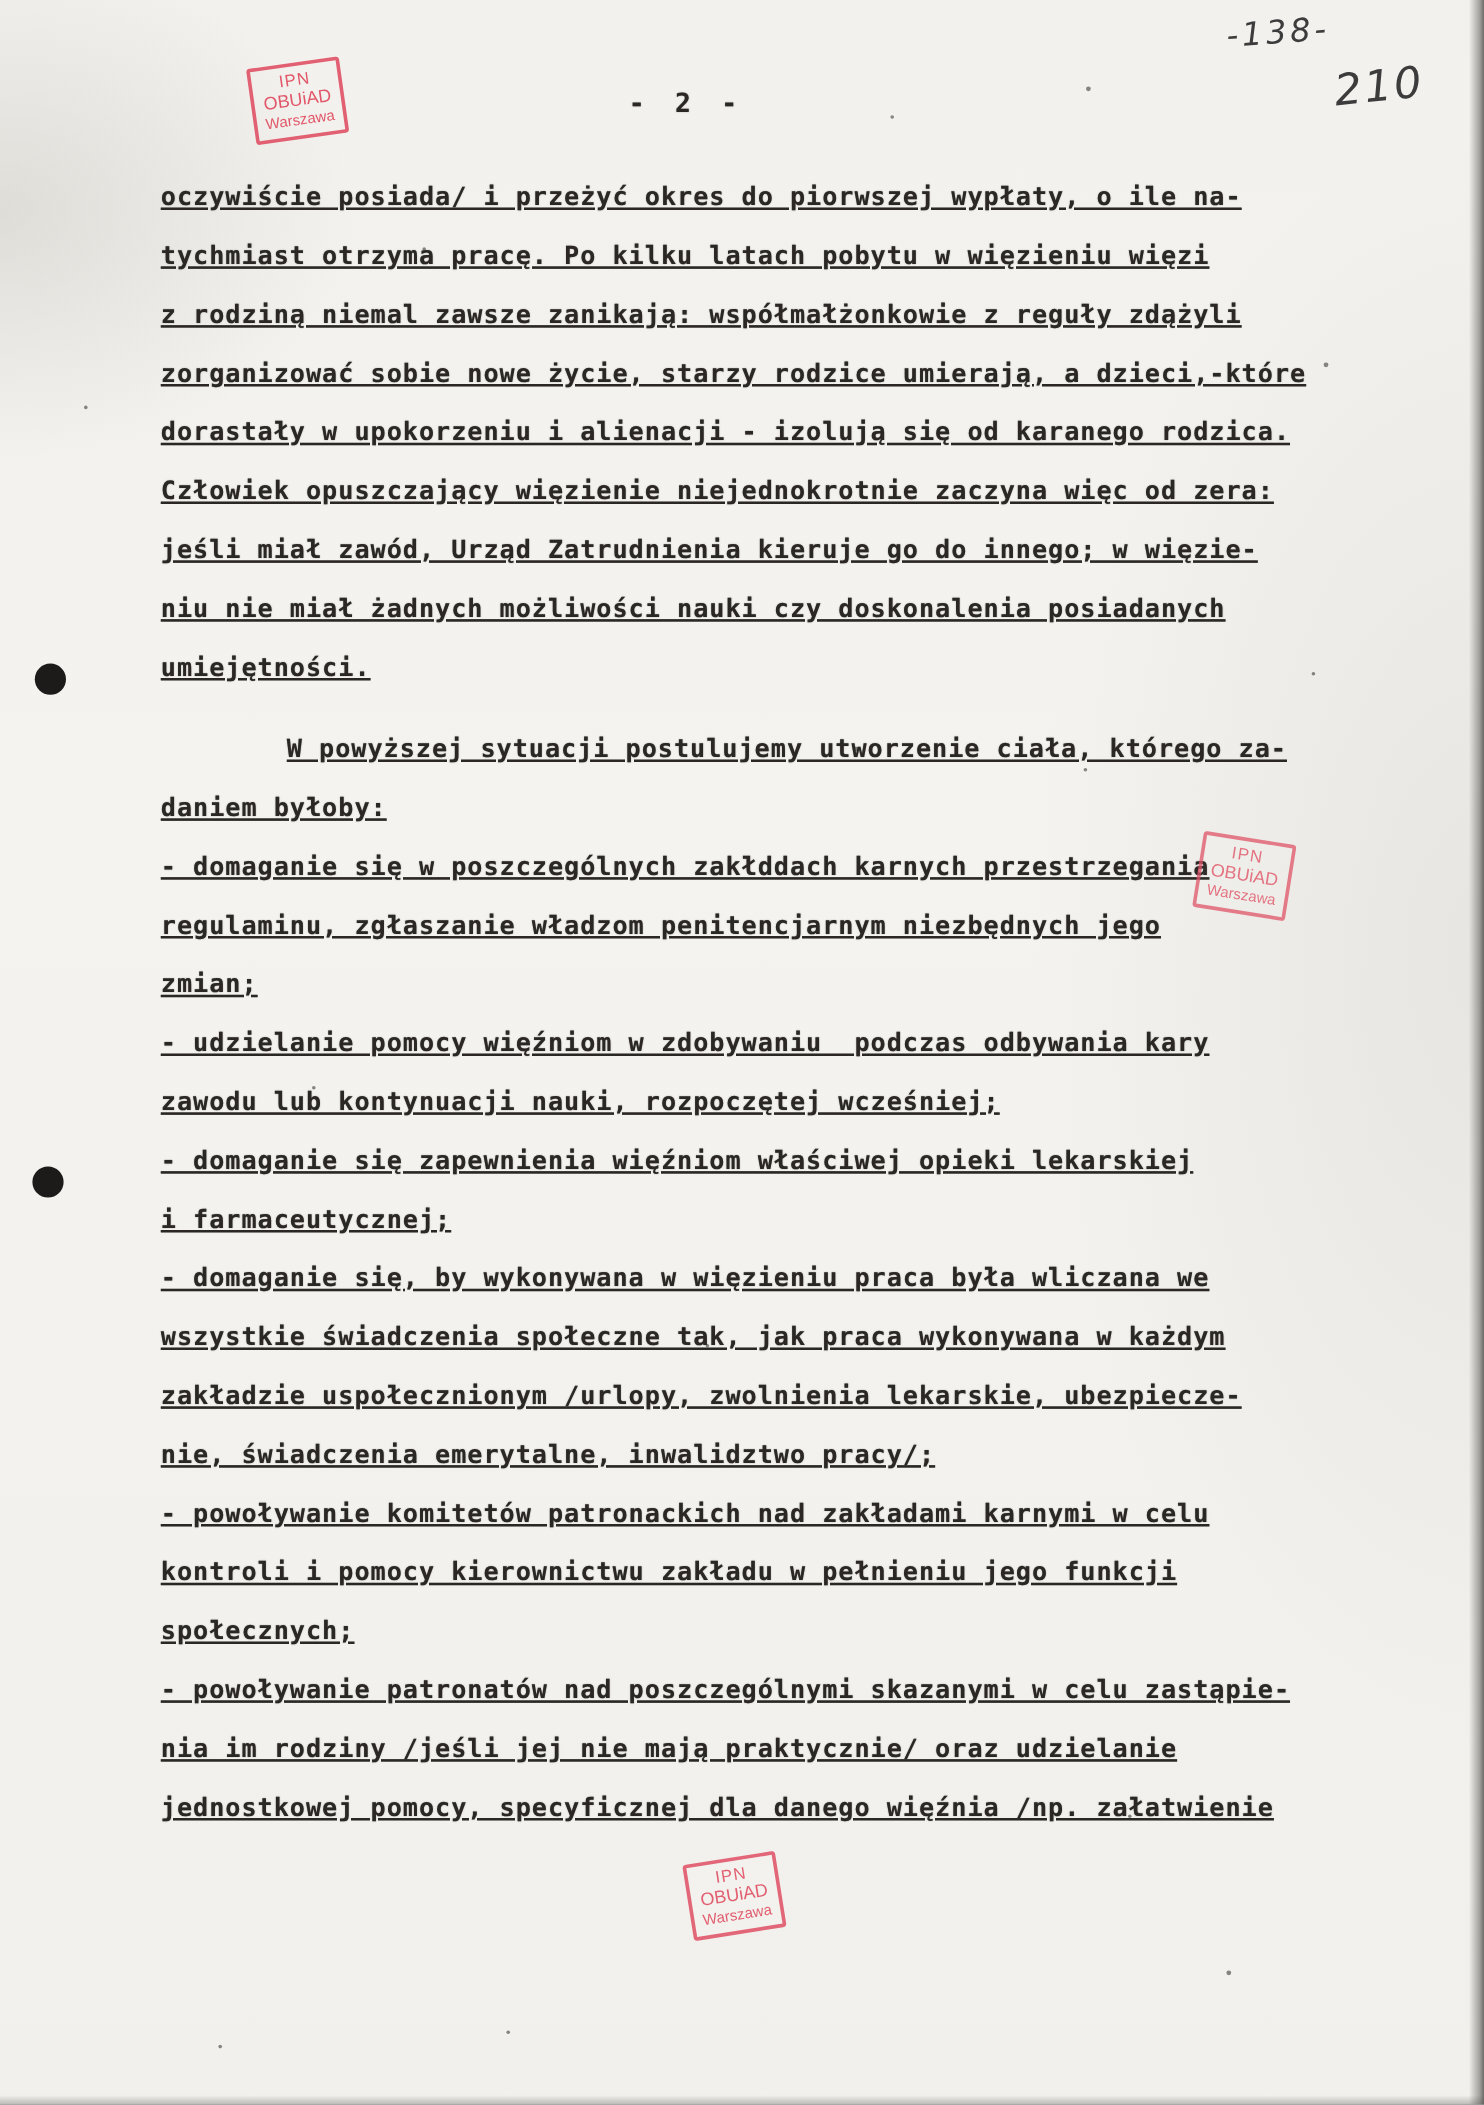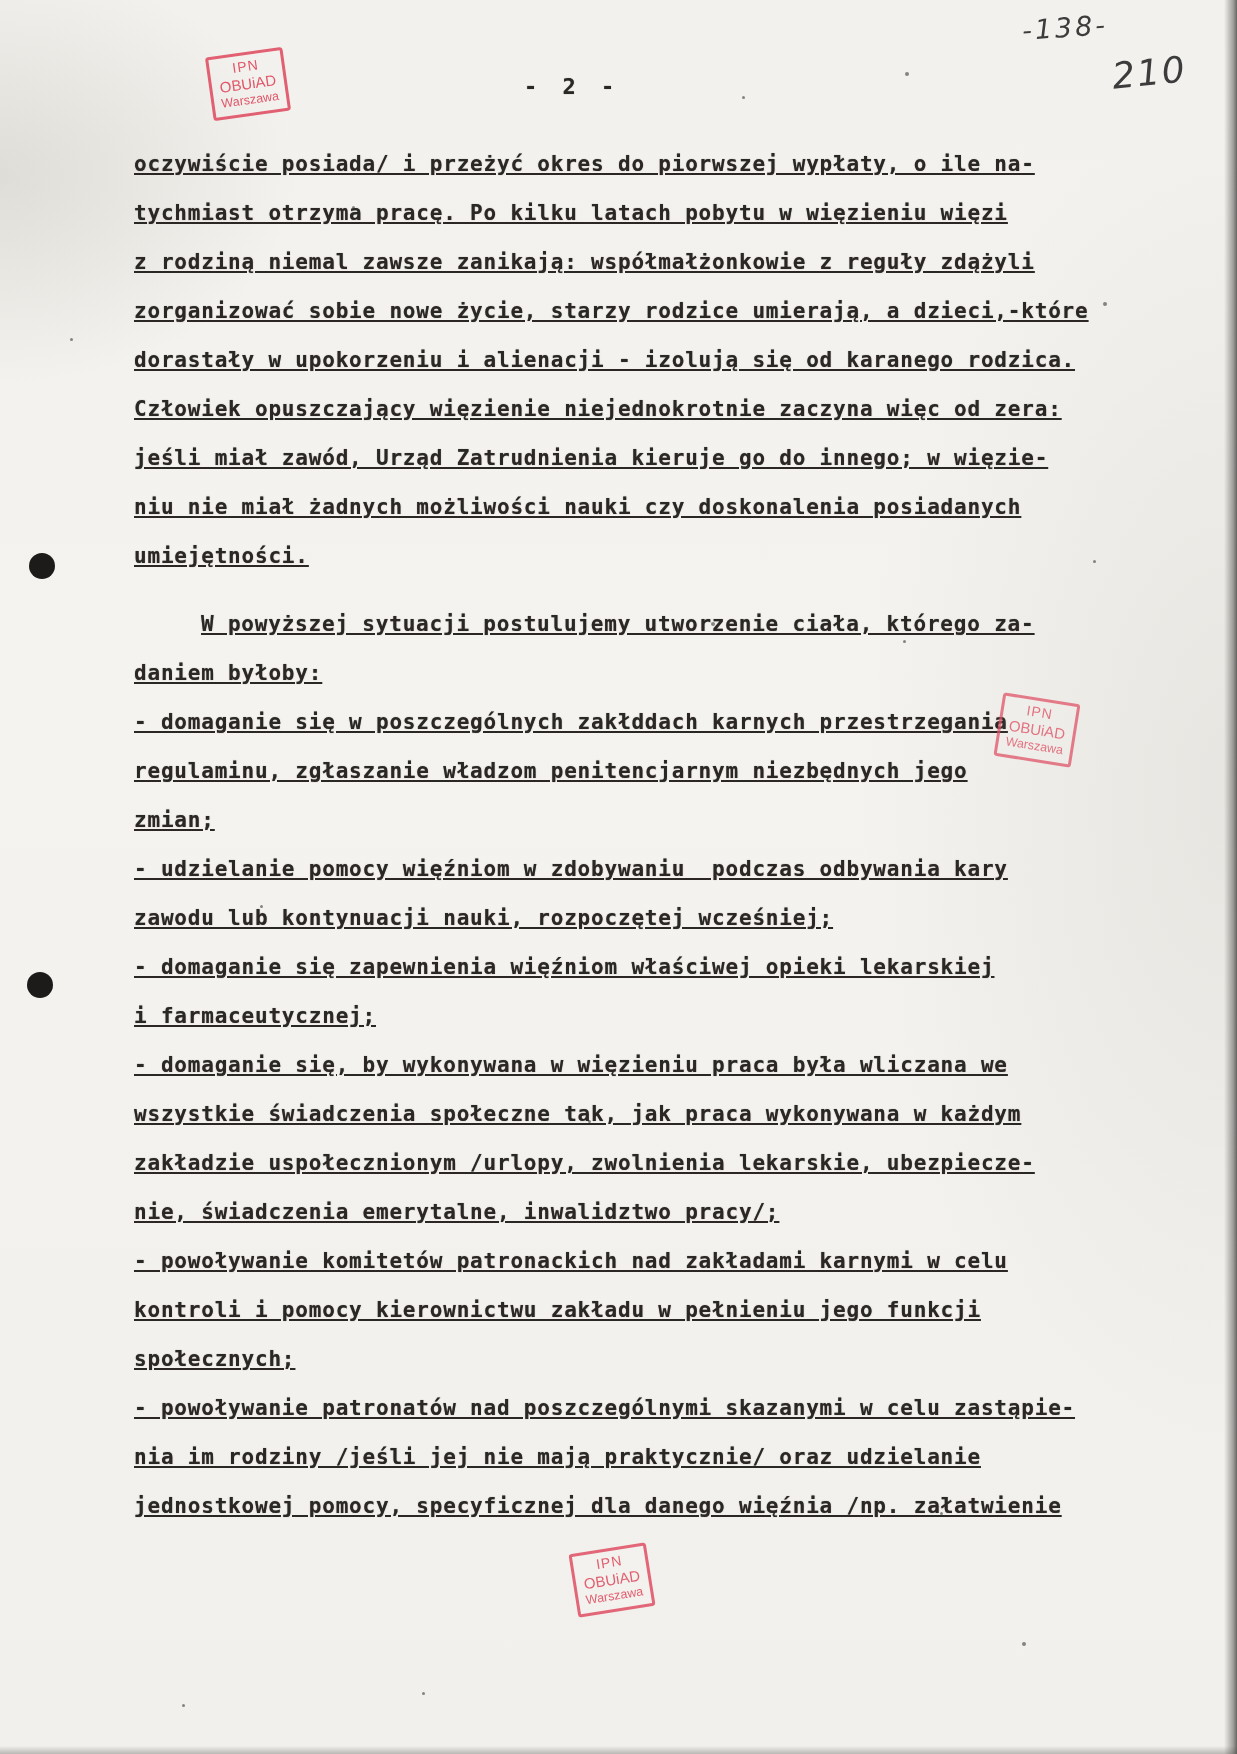--- a/index.html
+++ b/index.html
@@ -36,21 +36,21 @@
     font-size:22px;letter-spacing:6px;
   }
   .text-block{
     position:absolute;left:134px;top:140px;width:1080px;
     font-size:21px;letter-spacing:.8px;line-height:49px;
     white-space:pre;
     text-decoration:underline;
   }
   .text-block .line{height:49px;}
   .text-block .h{}
-  .text-block .p{margin-left:67px;}
+  .text-block .p{margin-left:105px;}
   .text-block .gap{margin-top:19px;}
   
   .stamp{
     position:absolute;
     border:3px solid #e05468;
     border-radius:3px;
     color:#e04b5f;
     font-family:"Liberation Sans","DejaVu Sans",sans-serif;
     text-align:center;
     padding:3px 7px 4px 7px;

